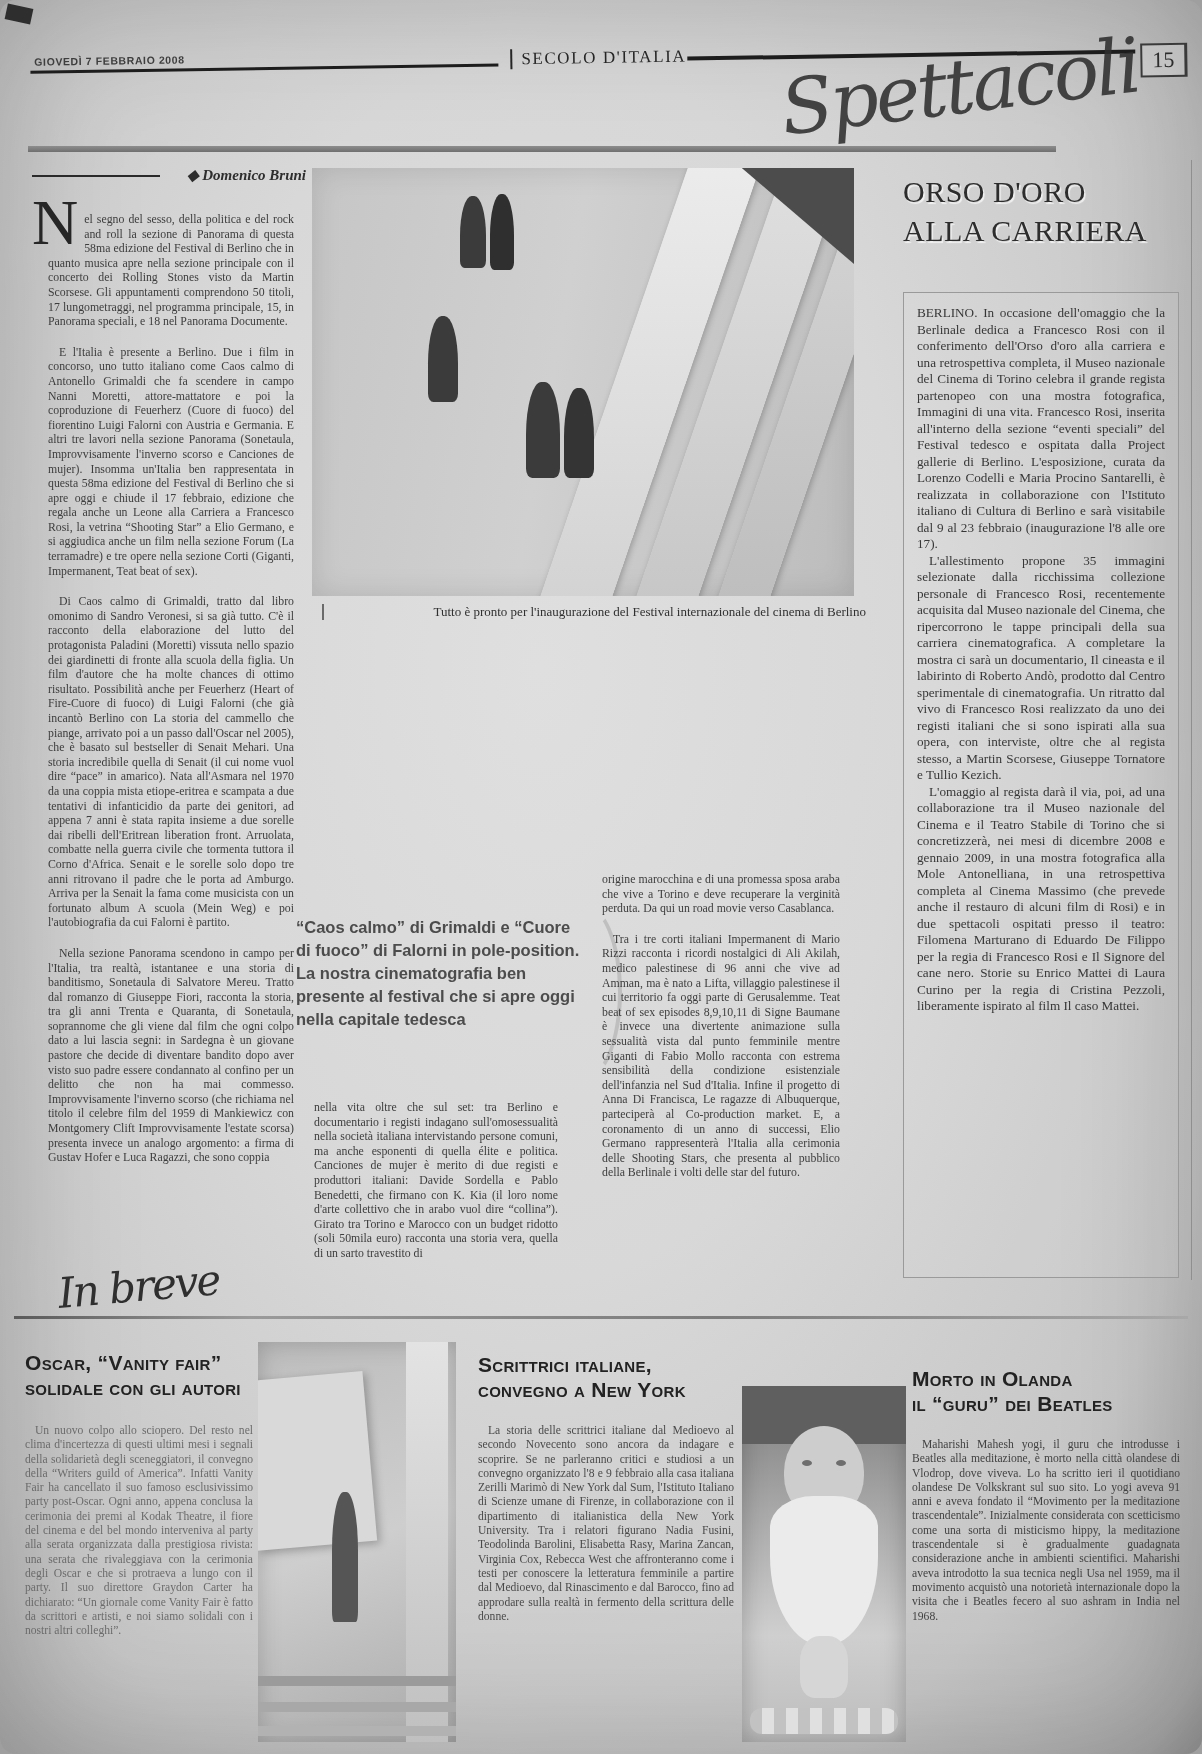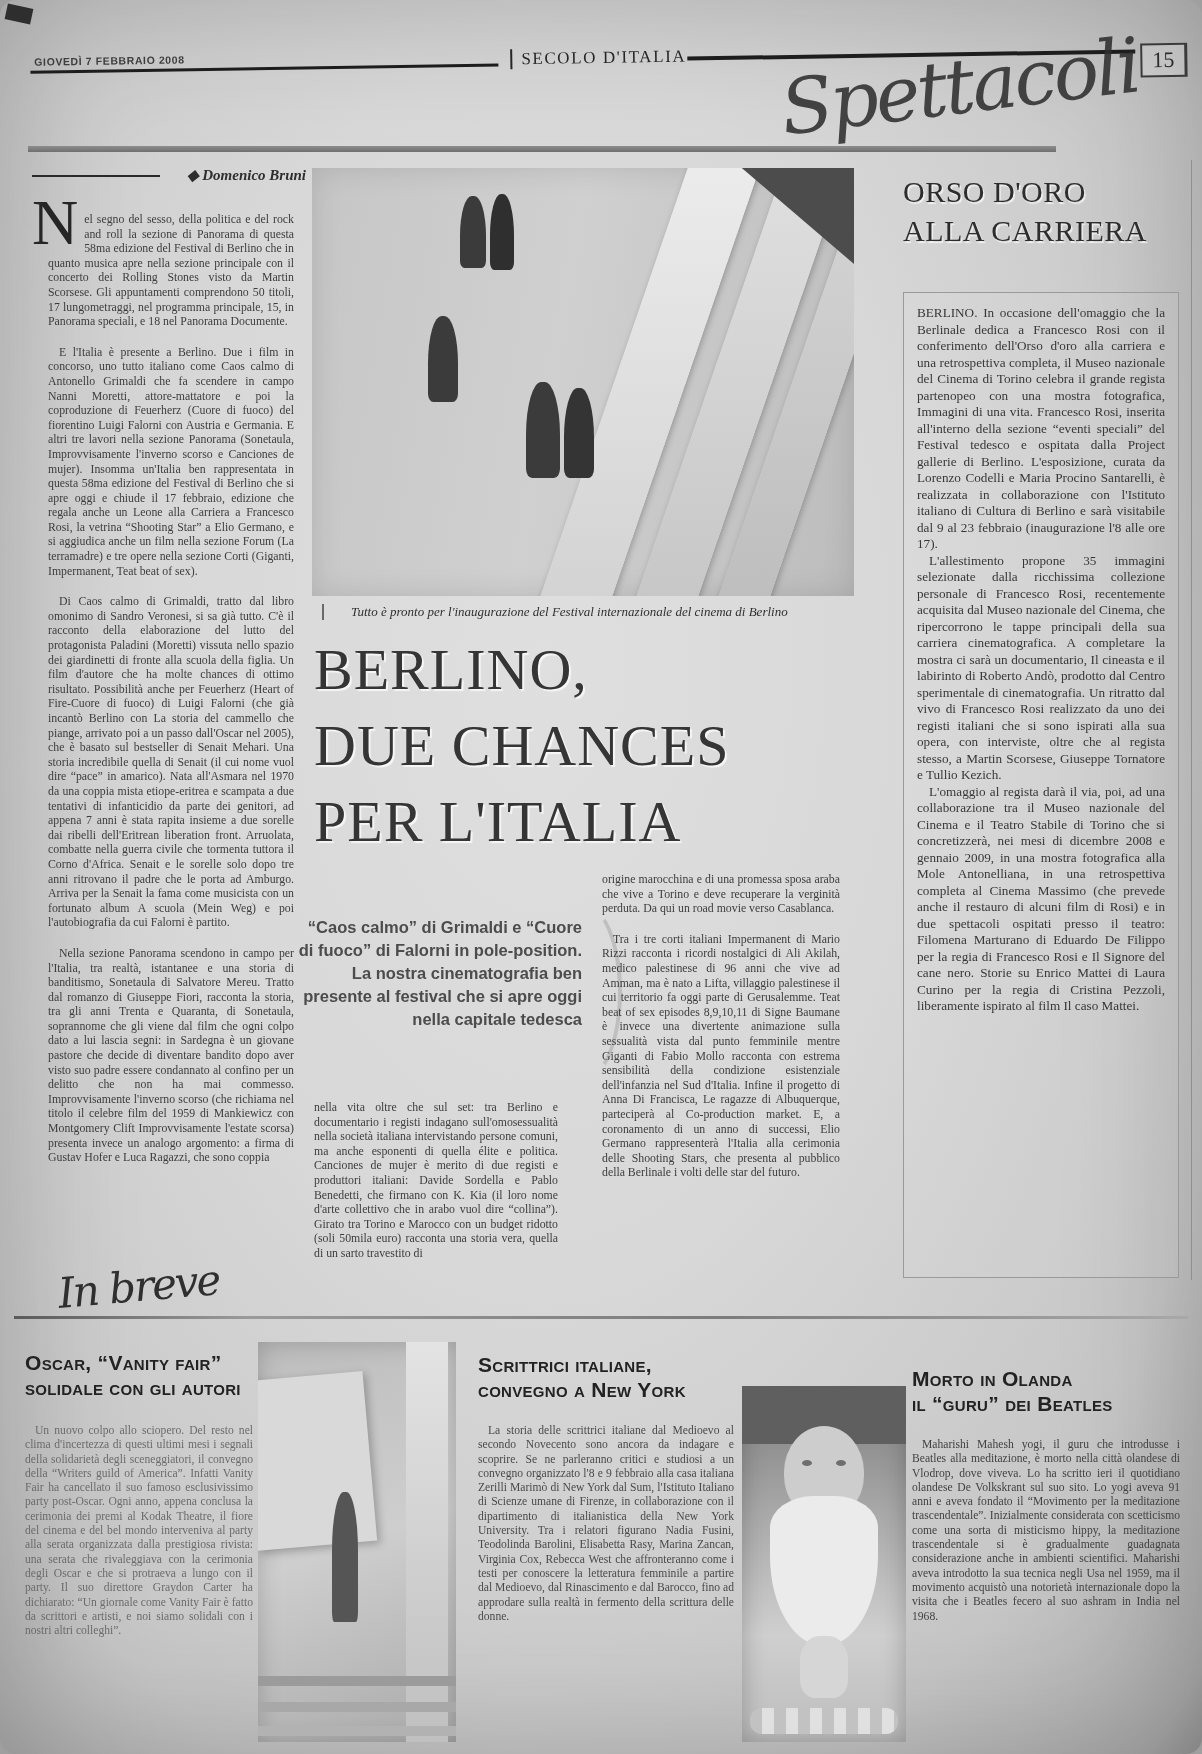--- a/index.html
+++ b/index.html
@@ -31,24 +31,24 @@
   .byline-rule{position:absolute;left:0;top:9px;width:128px;height:2px;background:#2a2a2a;}
   .byline{position:absolute;right:4px;top:0;font-style:italic;font-weight:bold;font-size:15px;color:#2e2e2e;}
   .dropcap{float:left;font-size:64px;line-height:50px;padding:2px 6px 0 0;color:#262626;}
   #col2{left:298px;top:1084px;width:276px;height:218px;}
   #col3{left:586px;top:856px;width:270px;height:402px;}
   
   #photo-main{left:312px;top:168px;width:542px;height:428px;overflow:hidden;background:linear-gradient(100deg,#c6c6c6 0%,#d0d0d0 45%,#bcbcbc 100%);box-shadow:inset 0 0 30px rgba(0,0,0,.12);}
   .slab{position:absolute;top:-10px;height:460px;transform:skewX(-19deg);background:linear-gradient(#e9e9e9,#cccccc);box-shadow:2px 0 6px rgba(0,0,0,.25);}
   .fig{position:absolute;background:#3b3b3b;border-radius:45% 45% 18% 18%/55% 55% 10% 10%;}
   .diag{position:absolute;right:0;top:0;width:170px;height:96px;background:#4c4c4c;clip-path:polygon(34% 0,100% 0,100% 100%);}
-  .caption{left:322px;top:604px;width:532px;font-style:italic;font-size:13px;color:#303030;border-left:2px solid #6a6a6a;padding-left:27px;}
+  .caption{left:322px;top:604px;width:532px;font-size:13px;color:#303030;border-left:2px solid #6a6a6a;padding-left:10px;text-align:right;}
   
   #headline{left:314px;top:632px;width:560px;font-size:58px;line-height:76px;letter-spacing:1px;color:#353535;text-shadow:2px 2px 1px rgba(255,255,255,.75);}
-  #pullquote{left:296px;top:916px;width:286px;text-align:right;font-family:"Liberation Sans",sans-serif;font-weight:bold;font-size:16.5px;line-height:23px;color:#4c4c4c;}
+  #pullquote{left:296px;top:916px;width:286px;font-family:"Liberation Sans",sans-serif;font-weight:bold;font-size:16.5px;line-height:23px;color:#4c4c4c;}
   #paren{left:544px;top:902px;width:74px;height:172px;border:4px solid #b9b9b9;border-left:none;border-top-color:transparent;border-bottom-color:transparent;border-radius:50%;opacity:.8;}
   
   #sidebar-head{left:903px;top:172px;width:280px;font-size:30px;line-height:39px;letter-spacing:.5px;color:#2d2d2d;text-shadow:1.5px 1.5px 1px rgba(255,255,255,.7);}
   #sidebar-box{left:903px;top:292px;width:276px;height:986px;border:1px solid #9a9a9a;box-sizing:border-box;padding:12px 13px;background:rgba(255,255,255,.06);}
   #sidebar-box .inner{font-size:13.2px;line-height:16.5px;text-align:justify;color:#373737;height:100%;overflow:hidden;}
   #sidebar-box .inner p{margin:0;text-indent:12px;}
   #sidebar-box .inner p.nodent{text-indent:0;}
   #col-rule{left:1191px;top:160px;width:1px;height:1120px;background:#8f8f8f;}
   
   #inbreve-rule{left:14px;top:1316px;width:1174px;height:3px;background:linear-gradient(90deg,#5a5a5a,#9a9a9a 20%,#7c7c7c 60%,#a8a8a8);}
@@ -103,25 +103,20 @@
     <div class="slab shape" style="left:478px;width:52px;background:linear-gradient(#d6d6d6,#bdbdbd);"></div>
     <div class="diag shape"></div>
     <div class="fig shape" style="left:148px;top:28px;width:26px;height:72px;"></div>
     <div class="fig shape" style="left:178px;top:26px;width:24px;height:76px;background:#2f2f2f;"></div>
     <div class="fig shape" style="left:116px;top:148px;width:30px;height:86px;"></div>
     <div class="fig shape" style="left:214px;top:214px;width:34px;height:96px;"></div>
     <div class="fig shape" style="left:252px;top:220px;width:30px;height:90px;background:#343434;"></div>
   </div>
   <div class="abs caption">Tutto è pronto per l'inaugurazione del Festival internazionale del cinema di Berlino</div>
 
-  <div class="abs" id="headline">
-    <div>BERLINO,</div>
-    <div>DUE CHANCES</div>
-    <div>PER L'ITALIA</div>
-  </div>
 
   <div class="abs" id="pullquote">“Caos calmo” di Grimaldi e “Cuore di fuoco” di Falorni in pole-position. La nostra cinematografia ben presente al festival che si apre oggi nella capitale tedesca</div>
   <div class="abs" id="paren"></div>
 
   <div class="abs bodytxt" id="col2">
     <p class="nodent">nella vita oltre che sul set: tra Berlino e documentario i registi indagano sull'omosessualità nella società italiana intervistando persone comuni, ma anche esponenti di quella élite e politica. Canciones de mujer è merito di due registi e produttori italiani: Davide Sordella e Pablo Benedetti, che firmano con K. Kia (il loro nome d'arte collettivo che in arabo vuol dire “collina”). Girato tra Torino e Marocco con un budget ridotto (soli 50mila euro) racconta una storia vera, quella di un sarto travestito di</p>
   </div>
   <div class="abs bodytxt" id="col3">
     <p class="nodent">origine marocchina e di una promessa sposa araba che vive a Torino e deve recuperare la verginità perduta. Da qui un road movie verso Casablanca.</p>
     <p>Tra i tre corti italiani Impermanent di Mario Rizzi racconta i ricordi nostalgici di Ali Akilah, medico palestinese di 96 anni che vive ad Amman, ma è nato a Lifta, villaggio palestinese il cui territorio fa oggi parte di Gerusalemme. Teat beat of sex episodes 8,9,10,11 di Signe Baumane è invece una divertente animazione sulla sessualità vista dal punto femminile mentre Giganti di Fabio Mollo racconta con estrema sensibilità della condizione esistenziale dell'infanzia nel Sud d'Italia. Infine il progetto di Anna Di Francisca, Le ragazze di Albuquerque, parteciperà al Co-production market. E, a coronamento di un anno di successi, Elio Germano rappresenterà l'Italia alla cerimonia delle Shooting Stars, che presenta al pubblico della Berlinale i volti delle star del futuro.</p>

